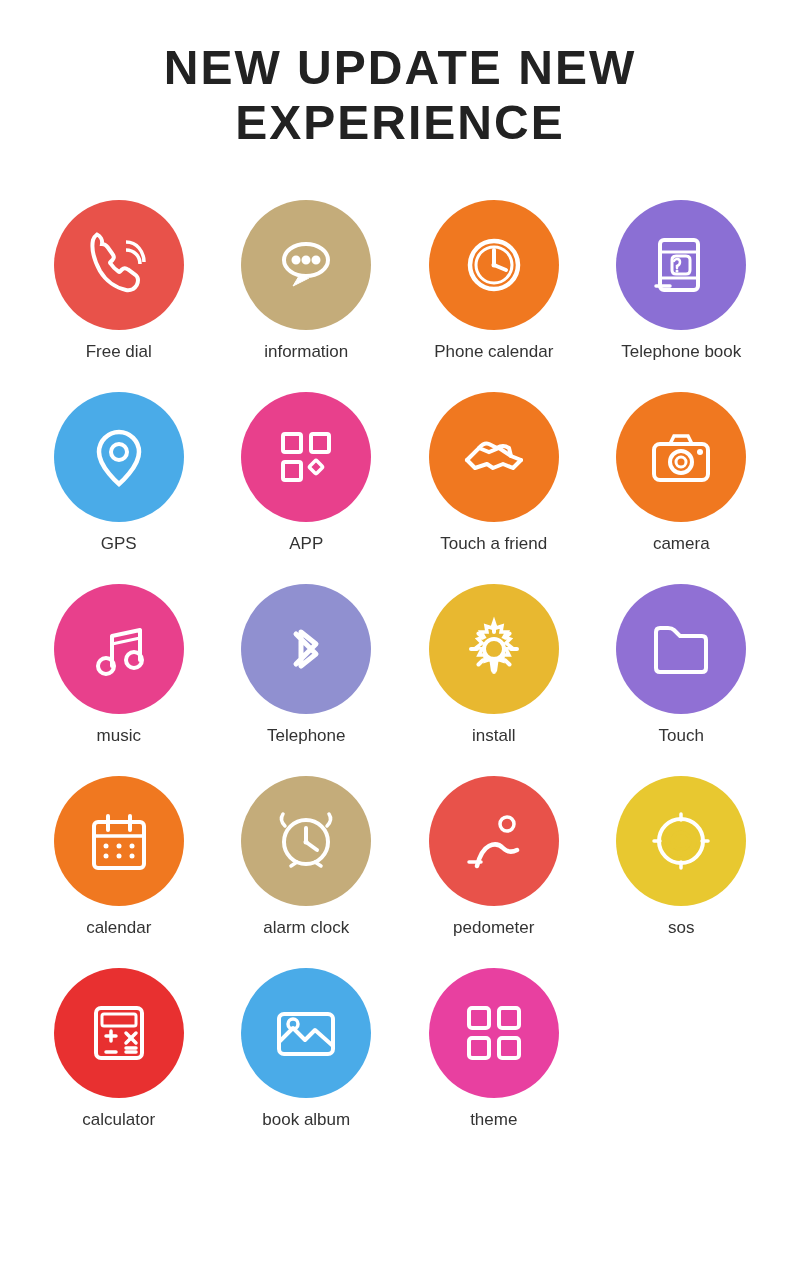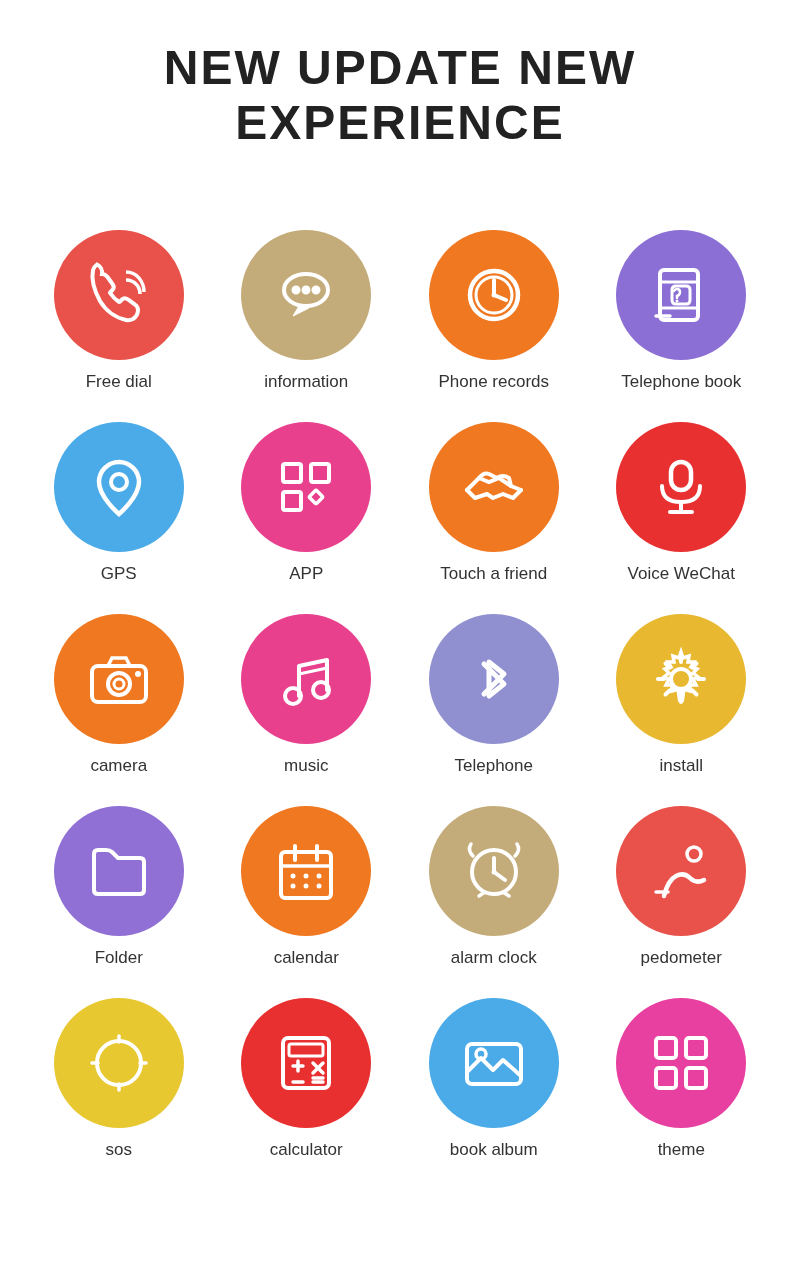--- a/index.html
+++ b/index.html
@@ -9,21 +9,21 @@
       width: 800px;
       min-height: 1288px;
       padding: 40px 30px 40px 30px;
     }
     h1 {
       font-size: 48px;
       font-weight: 700;
       text-align: center;
       letter-spacing: 2px;
       color: #222;
-      margin-bottom: 80px;
+      margin-bottom: 50px;
     }
     .grid {
       display: grid;
       grid-template-columns: repeat(4, 1fr);
       gap: 30px 10px;
     }
     .icon-item {
       display: flex;
       flex-direction: column;
       align-items: center;
@@ -82,21 +82,21 @@
     <div class="icon-item">
       <div class="icon-circle" style="background: rgb(240, 120, 32);">
         <svg viewBox="0 0 70 70" fill="none" xmlns="http://www.w3.org/2000/svg">
       <circle cx="35" cy="35" r="24" stroke="white" stroke-width="4.5" fill="none"></circle>
       <circle cx="35" cy="35" r="18" stroke="white" stroke-width="3" fill="none"></circle>
       <line x1="35" y1="20" x2="35" y2="35" stroke="white" stroke-width="4" stroke-linecap="round"></line>
       <line x1="35" y1="35" x2="47" y2="40" stroke="white" stroke-width="4" stroke-linecap="round"></line>
       <circle cx="35" cy="35" r="2.5" fill="white"></circle>
     </svg>
       </div>
-      <div class="icon-label">Phone records</div>
+      <div class="icon-label">Phone calendar</div>
     </div>
     <div class="icon-item">
       <div class="icon-circle" style="background: rgb(139, 111, 212);">
         <svg viewBox="0 0 70 70" fill="none" xmlns="http://www.w3.org/2000/svg">
       <rect x="14" y="10" width="38" height="50" rx="4" stroke="white" stroke-width="4" fill="none"></rect>
       <line x1="14" y1="22" x2="52" y2="22" stroke="white" stroke-width="3"></line>
       <line x1="14" y1="48" x2="52" y2="48" stroke="white" stroke-width="3"></line>
       <path d="M26 30 Q26 26 30 26 L40 26 Q44 26 44 30 L44 40 Q44 44 40 44 L30 44 Q26 44 26 40 Z" stroke="white" stroke-width="3" fill="none"></path>
       <path d="M24 56 L10 56" stroke="white" stroke-width="3.5" stroke-linecap="round"></path>
       <path d="M24 35" stroke="white" stroke-width="3"></path>
@@ -130,31 +130,20 @@
       <div class="icon-circle" style="background: rgb(240, 120, 32);">
         <svg viewBox="0 0 70 70" fill="none" xmlns="http://www.w3.org/2000/svg">
       <path d="M8 38 L20 26 L30 30 L40 26 L52 34 L62 38" stroke="white" stroke-width="4" fill="none" stroke-linecap="round"></path>
       <path d="M20 26 Q25 20 30 22 L38 26 Q44 22 50 26 L52 34" stroke="white" stroke-width="4" fill="none" stroke-linecap="round" stroke-linejoin="round"></path>
       <path d="M8 38 L16 46 L28 42 L34 46 L44 42 L54 46 L62 38" stroke="white" stroke-width="4" fill="none" stroke-linecap="round" stroke-linejoin="round"></path>
     </svg>
       </div>
       <div class="icon-label">Touch a friend</div>
     </div>
     <div class="icon-item">
-      <div class="icon-circle" style="background: rgb(232, 48, 48);">
-        <svg viewBox="0 0 70 70" fill="none" xmlns="http://www.w3.org/2000/svg">
-      <rect x="25" y="10" width="20" height="28" rx="10" stroke="white" stroke-width="4.5" fill="none"></rect>
-      <path d="M16 34 Q16 50 35 50 Q54 50 54 34" stroke="white" stroke-width="4" fill="none" stroke-linecap="round"></path>
-      <line x1="35" y1="50" x2="35" y2="60" stroke="white" stroke-width="4" stroke-linecap="round"></line>
-      <line x1="24" y1="60" x2="46" y2="60" stroke="white" stroke-width="4" stroke-linecap="round"></line>
-    </svg>
-      </div>
-      <div class="icon-label">Voice WeChat</div>
-    </div>
-    <div class="icon-item">
       <div class="icon-circle" style="background: rgb(240, 120, 32);">
         <svg viewBox="0 0 70 70" fill="none" xmlns="http://www.w3.org/2000/svg">
       <rect x="8" y="22" width="54" height="36" rx="6" stroke="white" stroke-width="4" fill="none"></rect>
       <circle cx="35" cy="40" r="11" stroke="white" stroke-width="4" fill="none"></circle>
       <circle cx="35" cy="40" r="5" stroke="white" stroke-width="3" fill="none"></circle>
       <path d="M24 22 L28 14 L42 14 L46 22" stroke="white" stroke-width="3.5" fill="none"></path>
       <circle cx="54" cy="30" r="3" fill="white"></circle>
     </svg>
       </div>
       <div class="icon-label">camera</div>
@@ -187,21 +176,21 @@
     </svg>
       </div>
       <div class="icon-label">install</div>
     </div>
     <div class="icon-item">
       <div class="icon-circle" style="background: rgb(144, 112, 212);">
         <svg viewBox="0 0 70 70" fill="none" xmlns="http://www.w3.org/2000/svg">
       <path d="M10 24 L10 54 Q10 58 14 58 L56 58 Q60 58 60 54 L60 26 Q60 22 56 22 L34 22 L28 16 Q26 14 22 14 L14 14 Q10 14 10 18 Z" stroke="white" stroke-width="4" fill="none"></path>
     </svg>
       </div>
-      <div class="icon-label">Folder</div>
+      <div class="icon-label">Touch</div>
     </div>
     <div class="icon-item">
       <div class="icon-circle" style="background: rgb(240, 120, 32);">
         <svg viewBox="0 0 70 70" fill="none" xmlns="http://www.w3.org/2000/svg">
       <rect x="10" y="16" width="50" height="46" rx="4" stroke="white" stroke-width="4" fill="none"></rect>
       <line x1="10" y1="30" x2="60" y2="30" stroke="white" stroke-width="3.5"></line>
       <line x1="24" y1="10" x2="24" y2="24" stroke="white" stroke-width="4" stroke-linecap="round"></line>
       <line x1="46" y1="10" x2="46" y2="24" stroke="white" stroke-width="4" stroke-linecap="round"></line>
       <circle cx="22" cy="40" r="2.5" fill="white"></circle>
       <circle cx="35" cy="40" r="2.5" fill="white"></circle>

